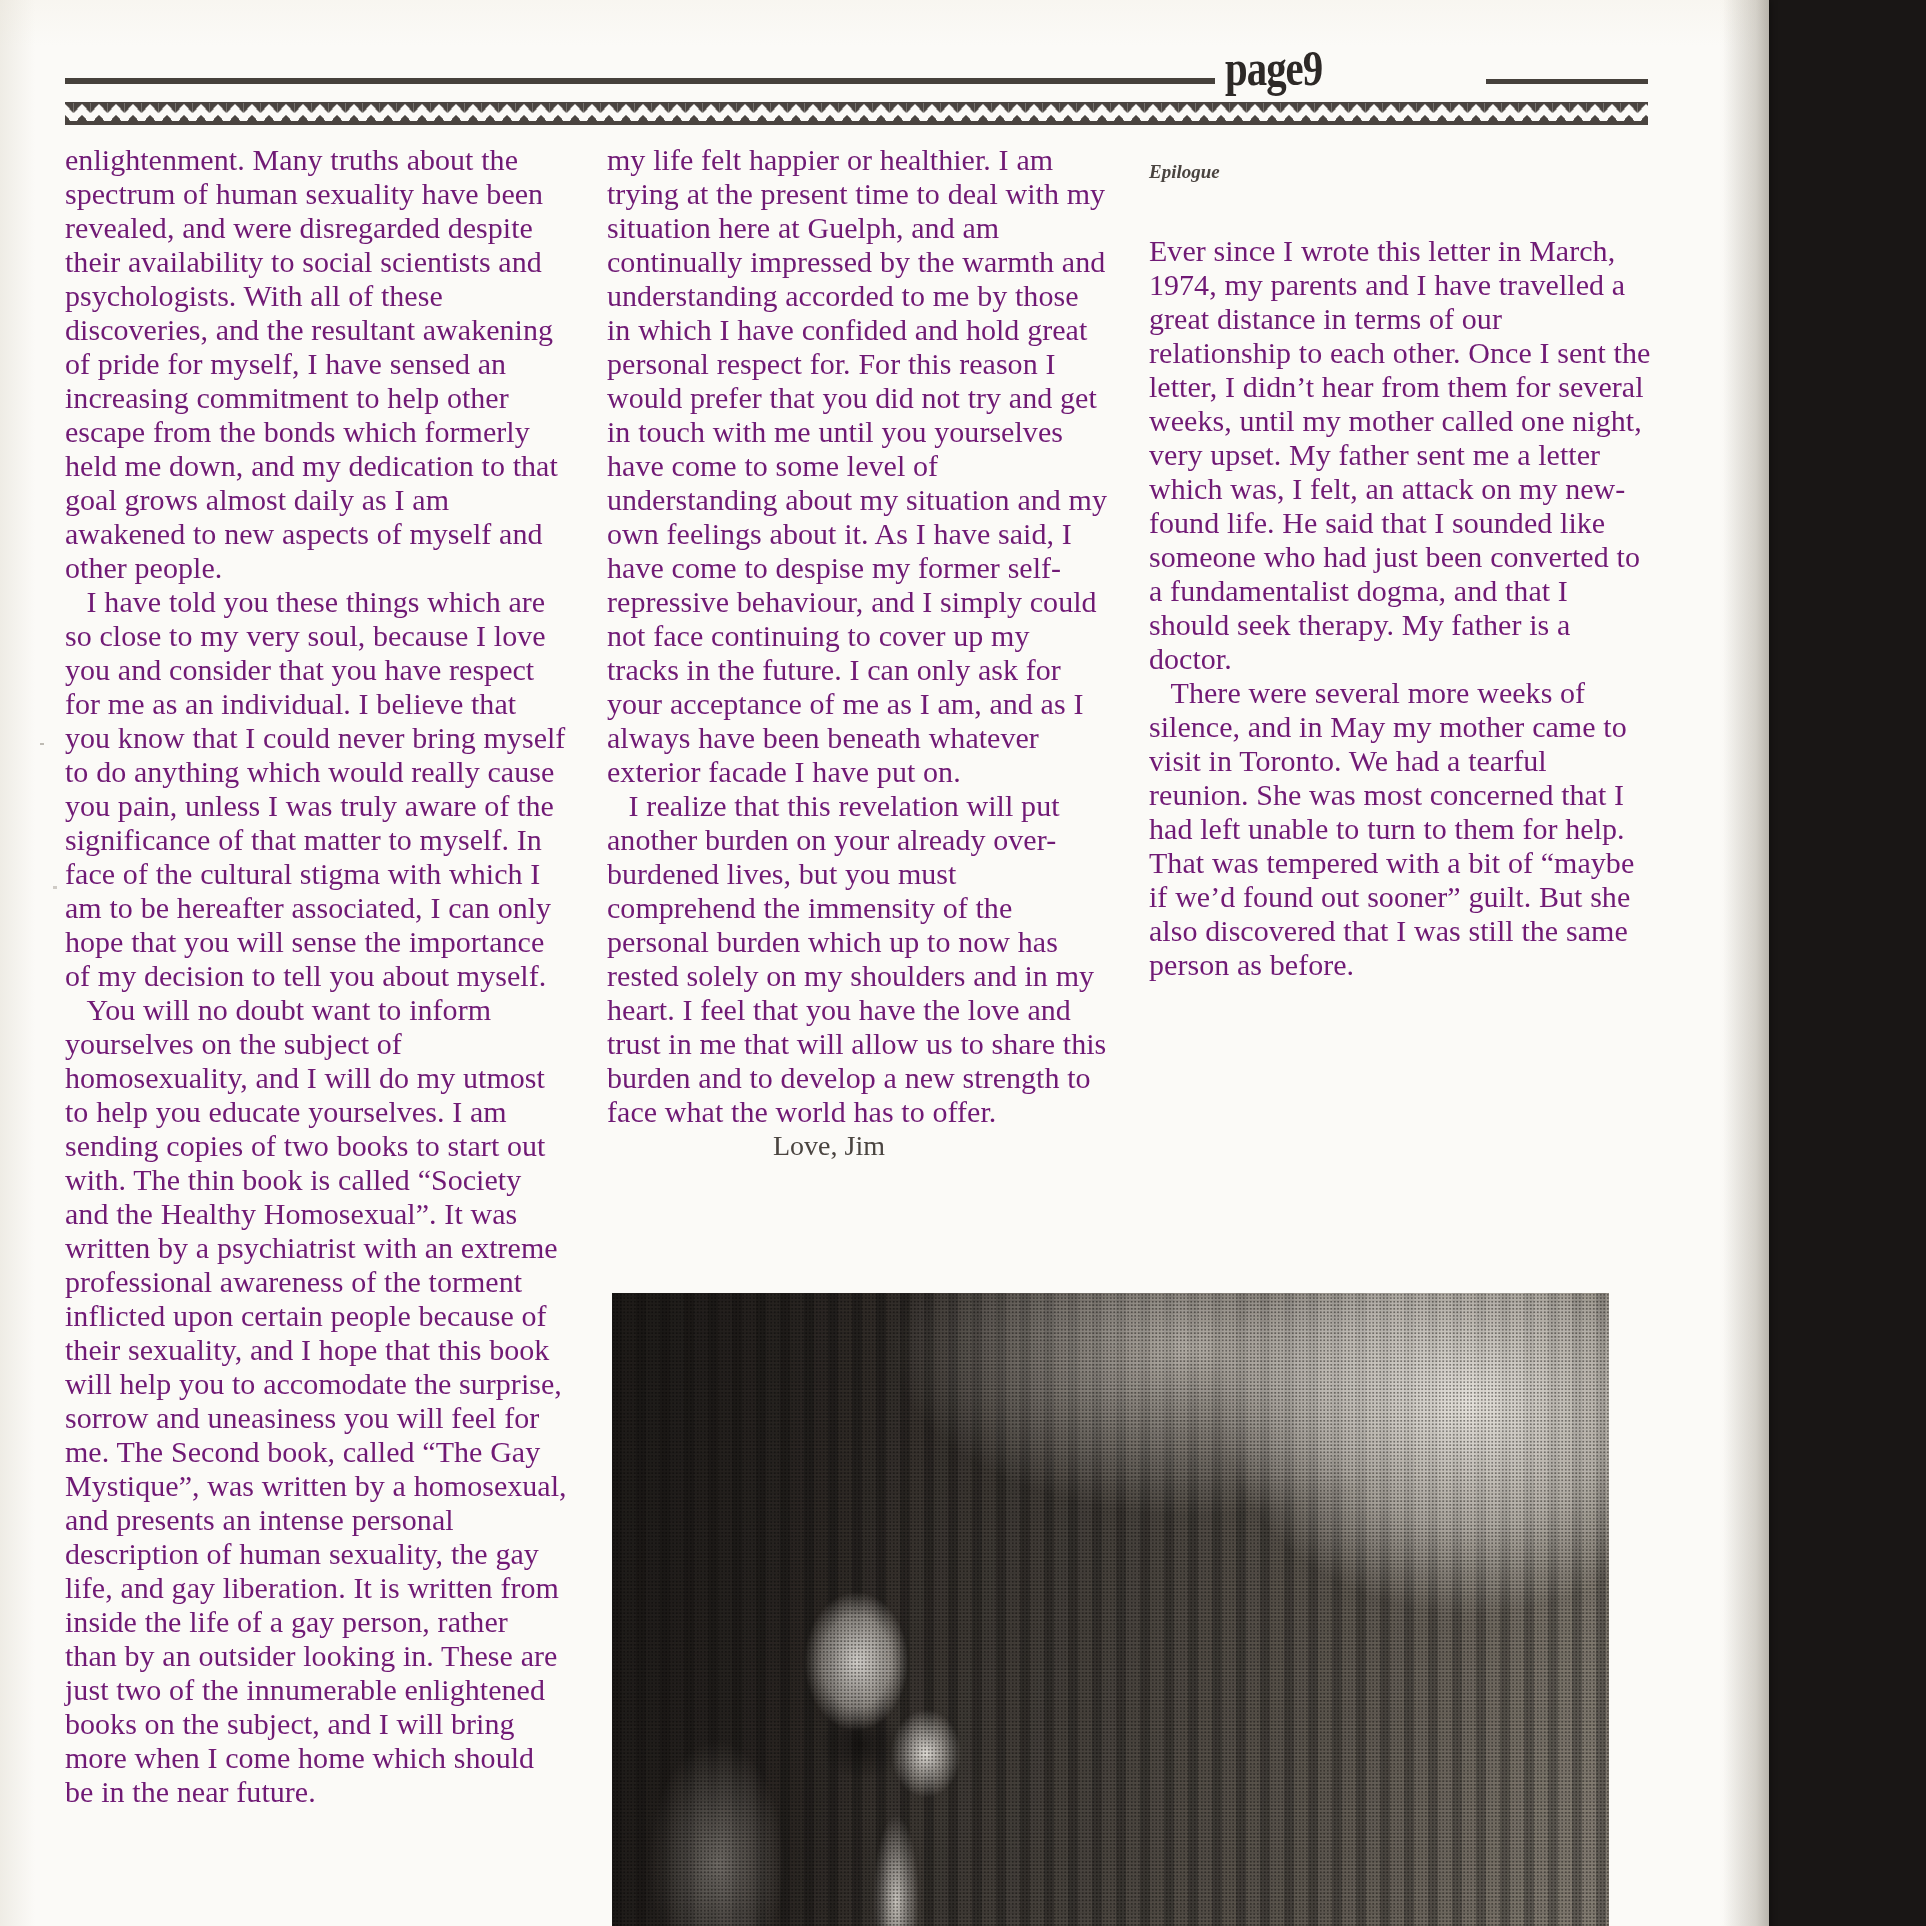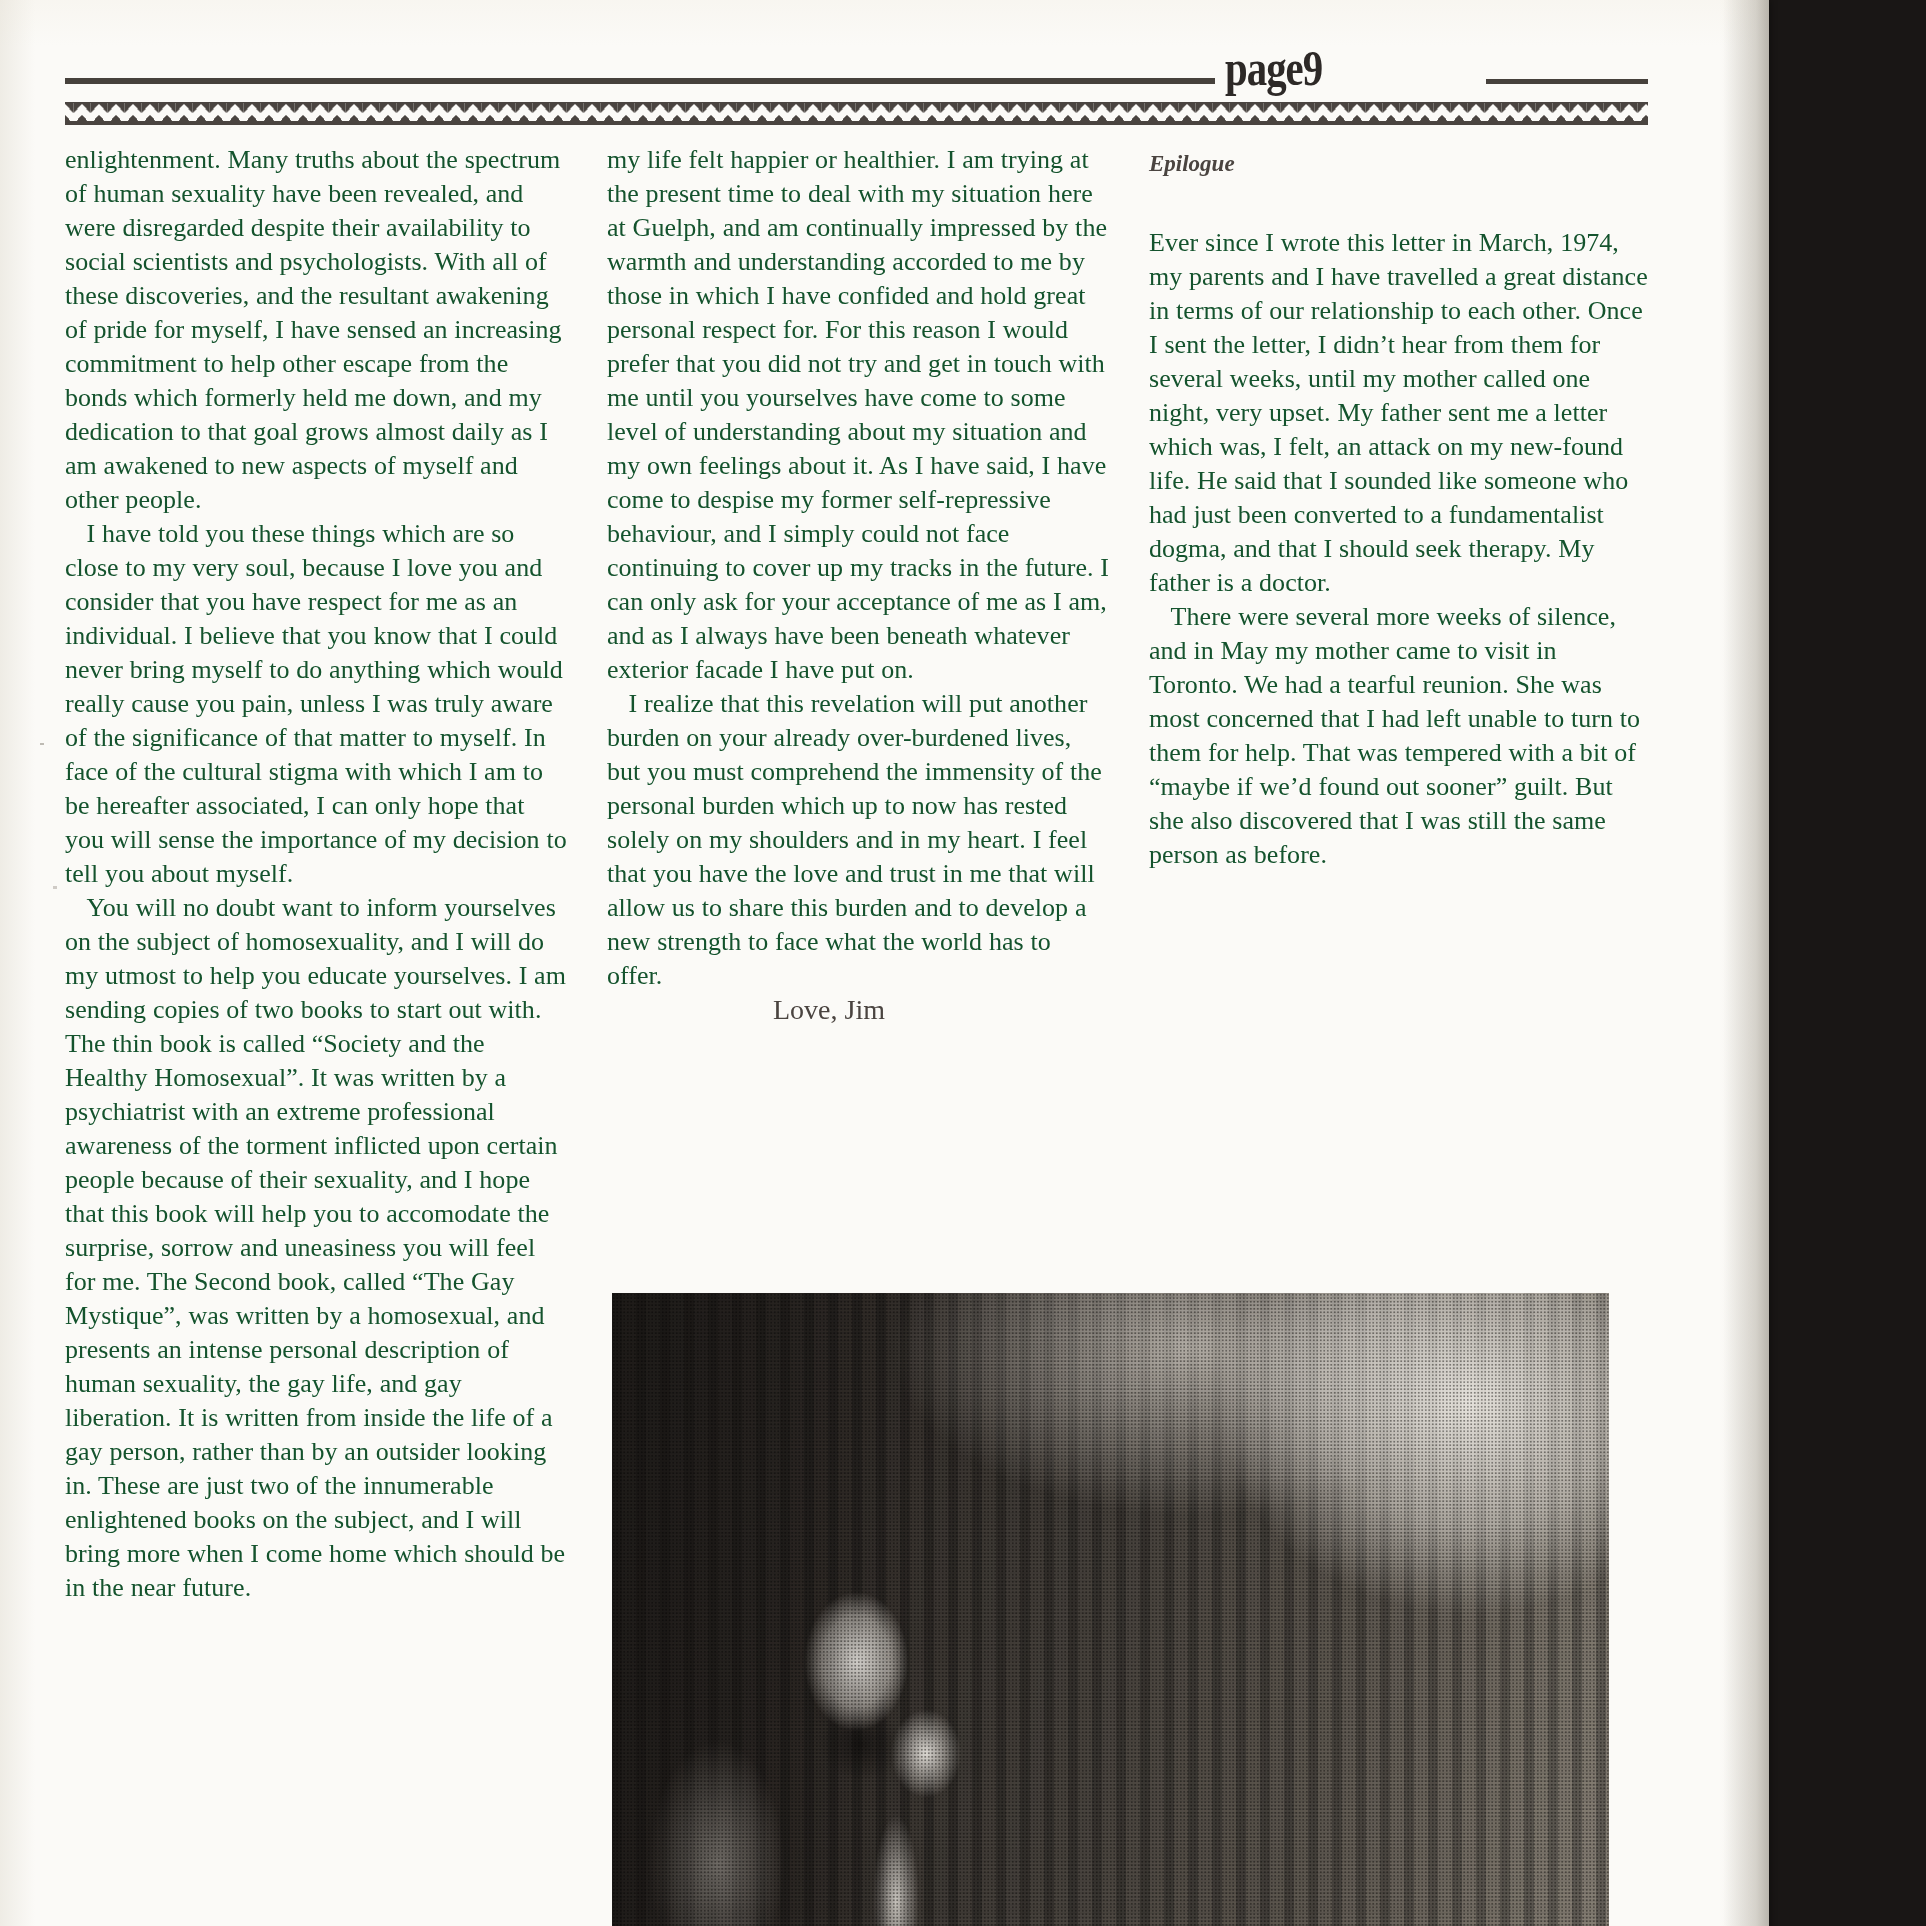--- a/index.html
+++ b/index.html
@@ -127,23 +127,23 @@
     display: flex;
     gap: 40px;
   }
   .col {
     width: 502px;
   }
   .col.col-3 { width: 502px; }
 
   .body-text {
     font-family: "Liberation Serif", serif;
-    font-size: 26px;
+    font-size: 30px;
     line-height: 34px;
-    color: #14532d;
+    color: #701a75;
     text-align: left;
     margin: 0;
     letter-spacing: 0.04px;
     word-spacing: 0.2px;
   }
   .body-text + .body-text {
     text-indent: 21.6px;
   }
   .body-text.noindent { text-indent: 0; }
 
@@ -152,24 +152,24 @@
     font-size: 28px;
     line-height: 34px;
     color: #4a4440;
     margin: 0;
     padding-left: 166px;
   }
 
   .epilogue-head {
     font-family: "Liberation Serif", serif;
     font-style: italic;
-    font-size: 23px;
+    font-size: 19px;
     line-height: 34px;
     color: #4a4440;
-    margin: 4px 0 45px 0;
+    margin: 12px 0 45px 0;
   }
 
   
   .photo-frame {
     position: absolute;
     left: 612px;
     top: 1293px;
     width: 997px;
     height: 921px;
     overflow: hidden;

